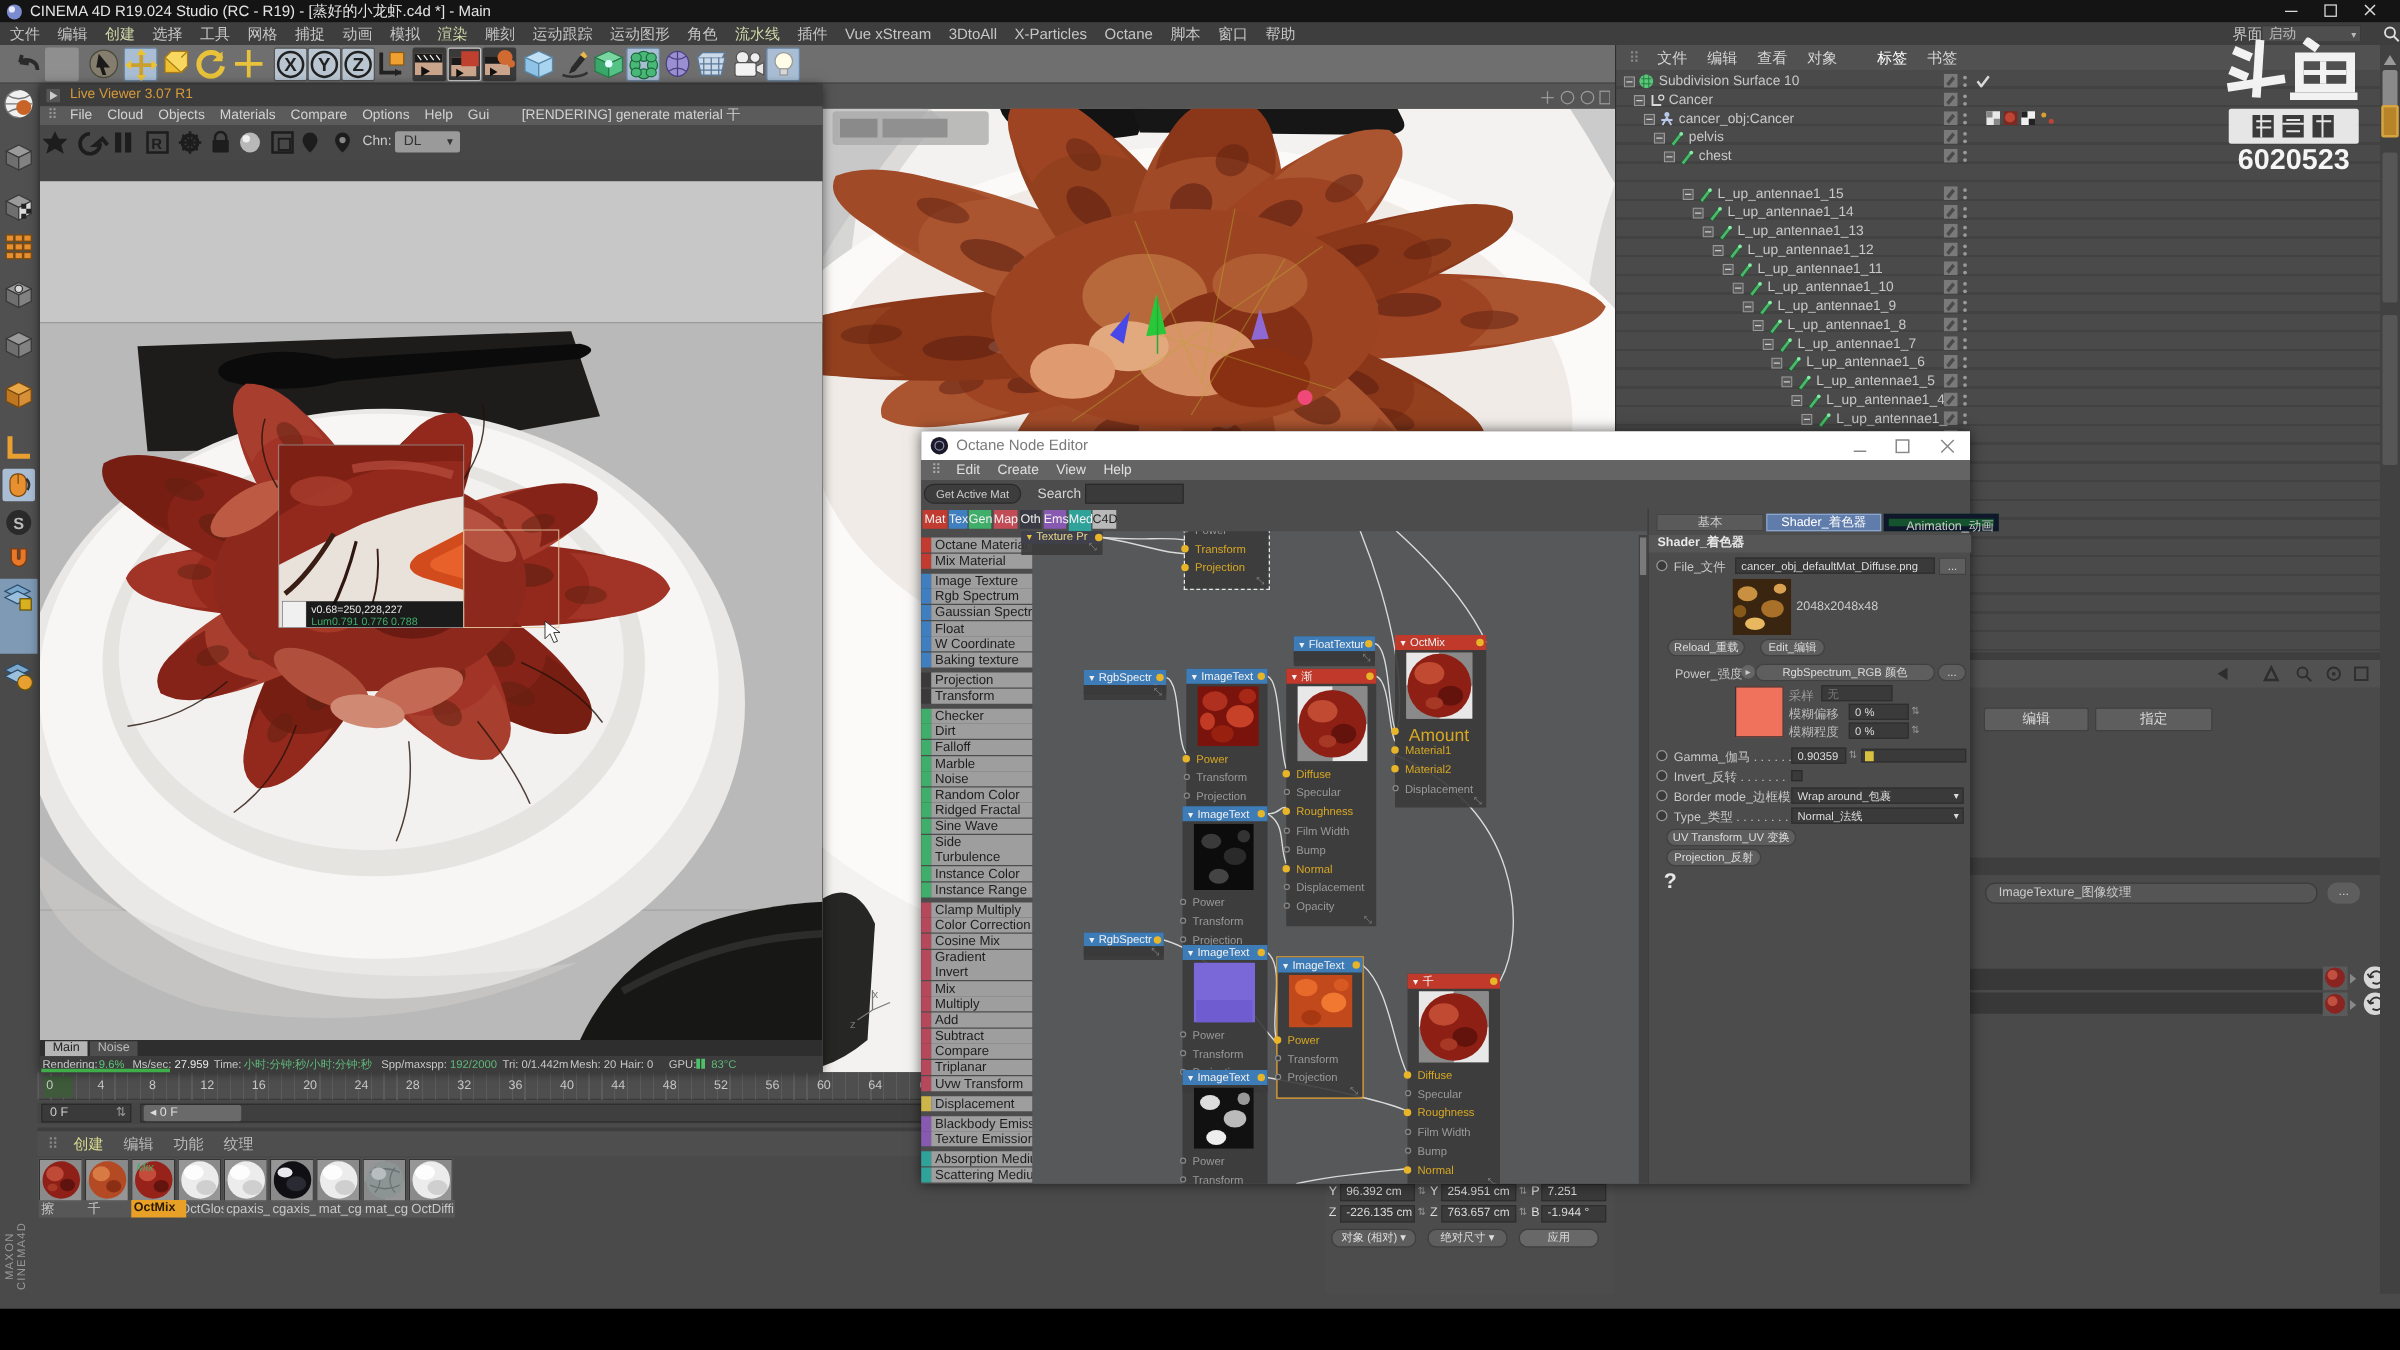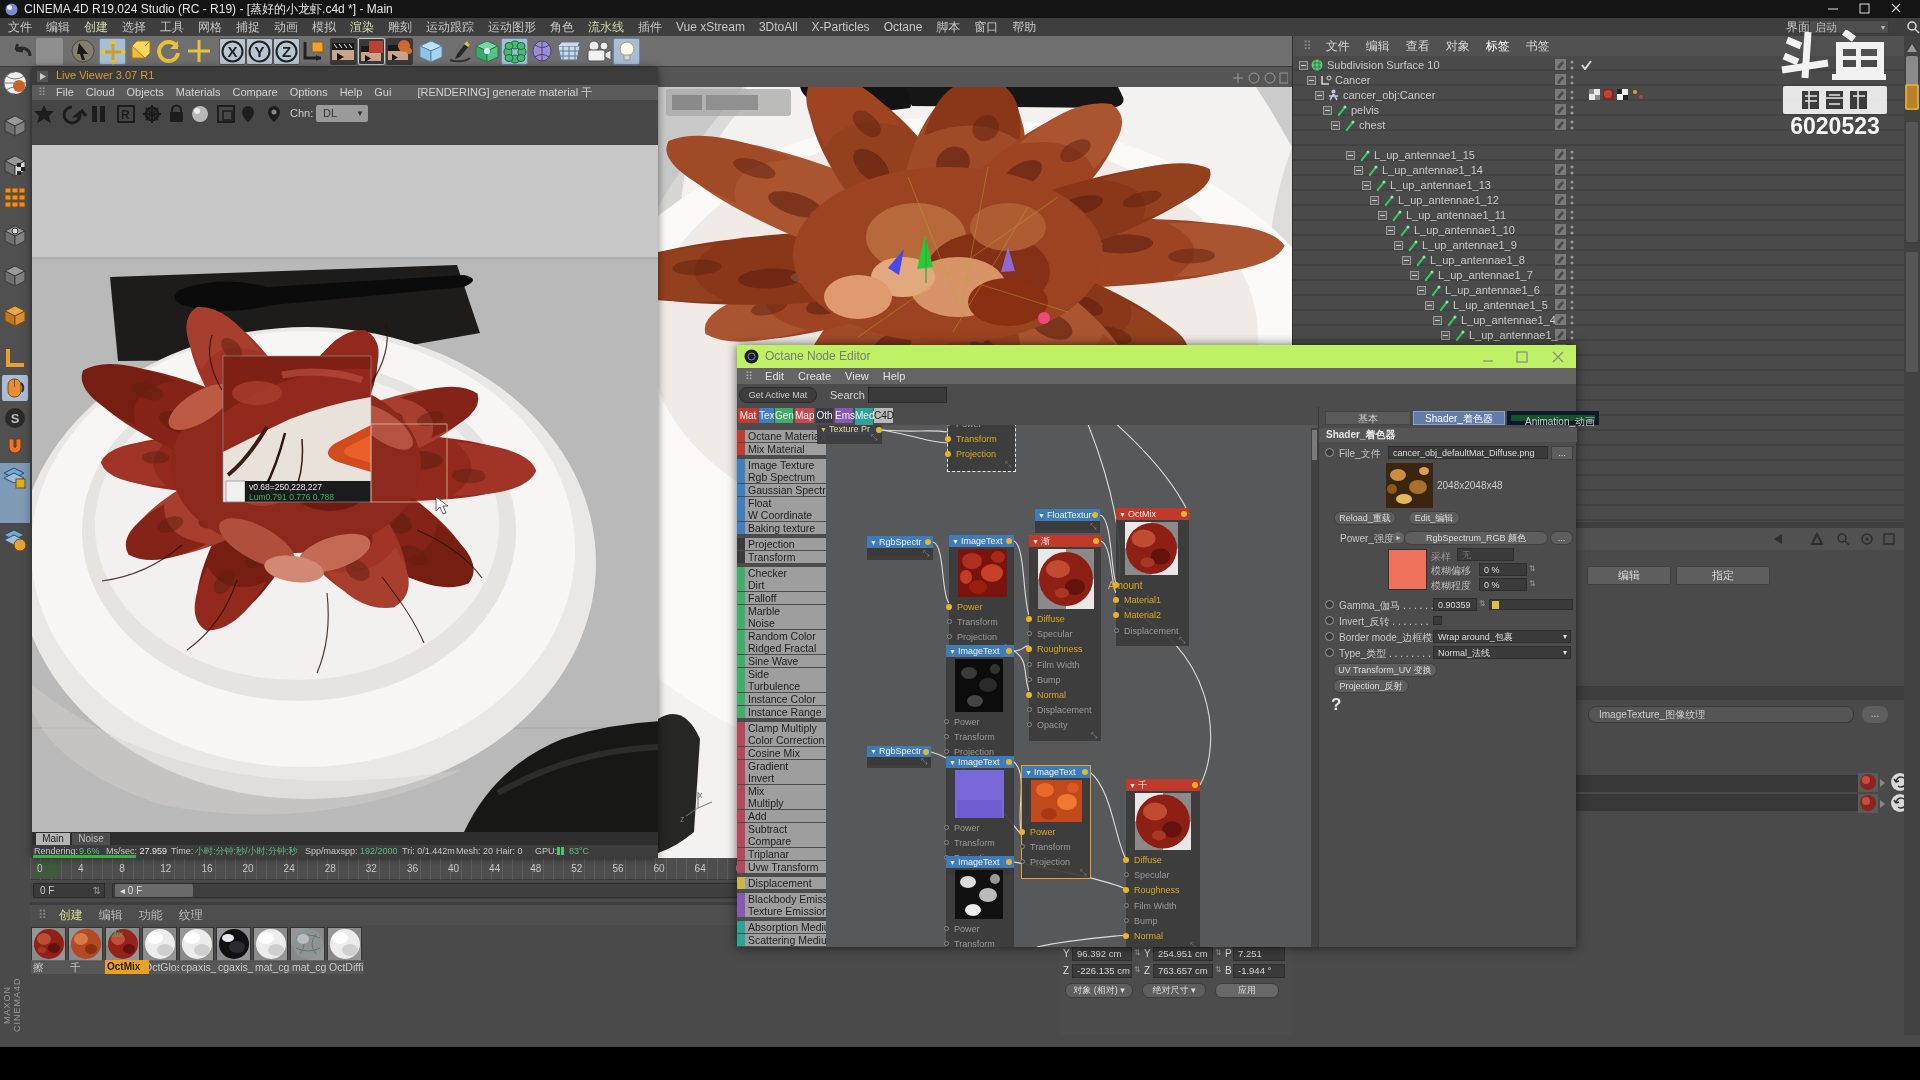--- a/index.html
+++ b/index.html
@@ -386,21 +386,21 @@
     </svg>
 
   <svg class="abs" style="left:20px;bottom:30px" width="40" height="40">
       <path d="M20 20 L34 14 M20 20 L20 4 M20 20 L8 28" stroke="#777" fill="none"></path>
       <text x="20" y="10" font-size="9" fill="#777">x</text>
       <text x="2" y="34" font-size="9" fill="#777">z</text>
     </svg>
 </div>
 
 <div class="abs" style="left:1292px;top:36px;width:628px;height:486px;background:#484848;border-left:1px solid #2e2e2e">
-  <div style="height:20px;background:#515151;font-size:12px;color:#d5d5d5;line-height:20px"><span style="margin-left:10px;color:#888">⠿</span><span style="margin-left:14px">文件</span><span style="margin-left:16px">编辑</span><span style="margin-left:16px">查看</span><span style="margin-left:16px">对象</span><span style="margin-left:16px;color:#fff">标签</span><span style="margin-left:16px">书签</span></div>
+  <div style="height:20px;background:#515151;font-size:12px;color:#d5d5d5;line-height:20px"><span style="margin-left:10px;color:#888">⠿</span><span style="margin-left:14px">文件</span><span style="margin-left:16px">编辑</span><span style="margin-left:16px">查看</span><span style="margin-left:16px">对象</span><span style="margin-left:32px;color:#fff">标签</span><span style="margin-left:16px">书签</span></div>
   <div class="objrows" style="position:relative;height:466px;overflow:hidden">
 
     <div class="stripes"></div>
     <div class="trow" style="top:2px">
         <svg style="position:absolute;left:6px;top:3px" width="9" height="9">
           <rect x="0.5" y="0.5" width="8" height="8" fill="#5a5a5a" stroke="#9a9a9a"></rect>
           <line x1="2" y1="4.5" x2="7" y2="4.5" stroke="#ccc"></line>
         </svg>
         <svg style="position:absolute;left:18px;top:1px" width="13" height="13">
           <circle cx="6" cy="6" r="5.5" fill="#58c878"></circle>
@@ -1131,21 +1131,21 @@
     <span class="abs" style="left:503px">GPU:</span>
     <div class="abs" style="left:525px;top:2px;width:3px;height:8px;background:#4fc06a"></div>
     <div class="abs" style="left:529px;top:2px;width:3px;height:8px;background:#4fc06a"></div>
     <span class="abs" style="left:537px;color:#5fb87a">83°C</span>
     <div class="abs" style="left:1px;top:10px;width:103px;height:3px;background:#3fae4a"></div>
   </div>
   </div>
 
 <div class="abs" style="left:737px;top:345px;width:839px;height:602px;background:#4c4c4c;box-shadow:0 0 10px rgba(0,0,0,.6)">
 
-  <div class="abs" style="left:0;top:0;width:839px;height:23px;background:#bef264">
+  <div class="abs" style="left:0;top:0;width:839px;height:23px;background:#ffffff">
     <svg class="abs" style="left:7px;top:4px" width="15" height="15">
         <circle cx="7.5" cy="7.5" r="7" fill="#1a1a2a"></circle>
         <circle cx="7.5" cy="7.5" r="3.5" fill="none" stroke="#8888aa"></circle>
       </svg>
     <span style="position:absolute;left:28px;top:4px;font-size:12px;color:#7a7a7a">Octane Node Editor</span>
     <svg class="abs" style="left:740px;top:6px" width="95" height="12">
         <line x1="6" y1="10" x2="16" y2="10" stroke="#888" stroke-width="1.2"></line>
         <rect x="40" y="1" width="10" height="10" fill="none" stroke="#888" stroke-width="1.2"></rect>
         <path d="M76 1 l10 10 M86 1 l-10 10" stroke="#888" stroke-width="1.2"></path>
       </svg>
@@ -1322,21 +1322,21 @@
         <div class="abs" style="left:300px;top:344.99999999999994px;font-size:9px;color:#d8a822;white-space:nowrap">Normal</div>
         <div class="abs dotG" style="left:290px;top:362.19999999999993px"></div>
         <div class="abs" style="left:300px;top:360.19999999999993px;font-size:9px;color:#9a9a9a;white-space:nowrap">Displacement</div>
         <div class="abs dotG" style="left:290px;top:377.3999999999999px"></div>
         <div class="abs" style="left:300px;top:375.3999999999999px;font-size:9px;color:#9a9a9a;white-space:nowrap">Opacity</div>
         <div class="abs" style="left:354px;top:385.6px;font-size:8px;color:#888">⤡</div>
         <div class="abs" style="left:379px;top:163px;width:73px;height:137.8px;background:#3a3a3ae8;"></div>
         <div class="abs" style="left:379px;top:163px;width:73px;height:12px;background:#c0392b;color:#f0f0f0;font-size:9px;line-height:12px;white-space:nowrap;overflow:hidden"><span style="margin-left:3px;font-size:7px">▼</span><span style="margin-left:2px">OctMix</span></div>
         <div class="abs dotY" style="left:444px;top:166.0px"></div>
         <div class="abs dotY" style="left:376px;top:237px"></div>
-        <div class="abs" style="left:371px;top:235px;font-size:10px;color:#d8a822;white-space:nowrap">Amount</div>
+        <div class="abs" style="left:390px;top:235px;font-size:14px;color:#d8a822;white-space:nowrap">Amount</div>
         <div class="abs dotY" style="left:376px;top:252.2px"></div>
         <div class="abs" style="left:387px;top:250.2px;font-size:9px;color:#d8a822;white-space:nowrap">Material1</div>
         <div class="abs dotY" style="left:376px;top:267.4px"></div>
         <div class="abs" style="left:387px;top:265.4px;font-size:9px;color:#d8a822;white-space:nowrap">Material2</div>
         <div class="abs dotG" style="left:377px;top:282.59999999999997px"></div>
         <div class="abs" style="left:387px;top:280.59999999999997px;font-size:9px;color:#9a9a9a;white-space:nowrap">Displacement</div>
         <div class="abs" style="left:442px;top:290.8px;font-size:8px;color:#888">⤡</div>
         <div class="abs" style="left:209px;top:300px;width:68px;height:122.6px;background:#3a3a3ae8;"></div>
         <div class="abs" style="left:209px;top:300px;width:68px;height:12px;background:#3e7cb8;color:#f0f0f0;font-size:9px;line-height:12px;white-space:nowrap;overflow:hidden"><span style="margin-left:3px;font-size:7px">▼</span><span style="margin-left:2px">ImageText</span></div>
         <div class="abs dotY" style="left:269px;top:303.0px"></div>

